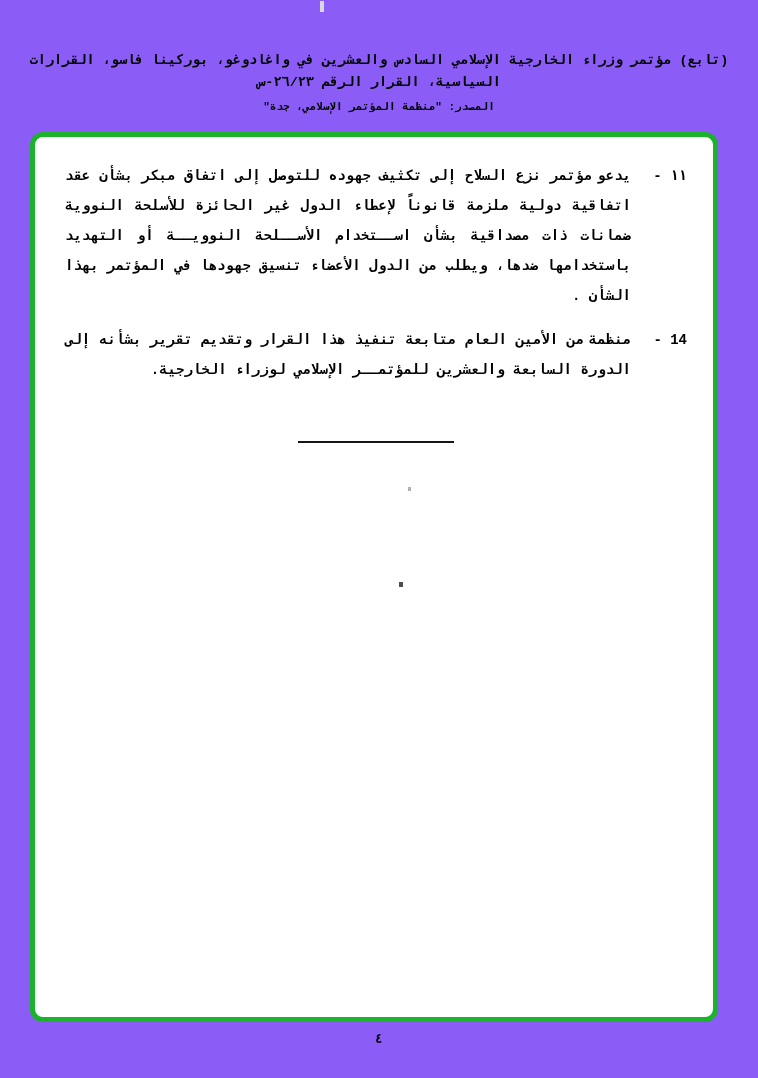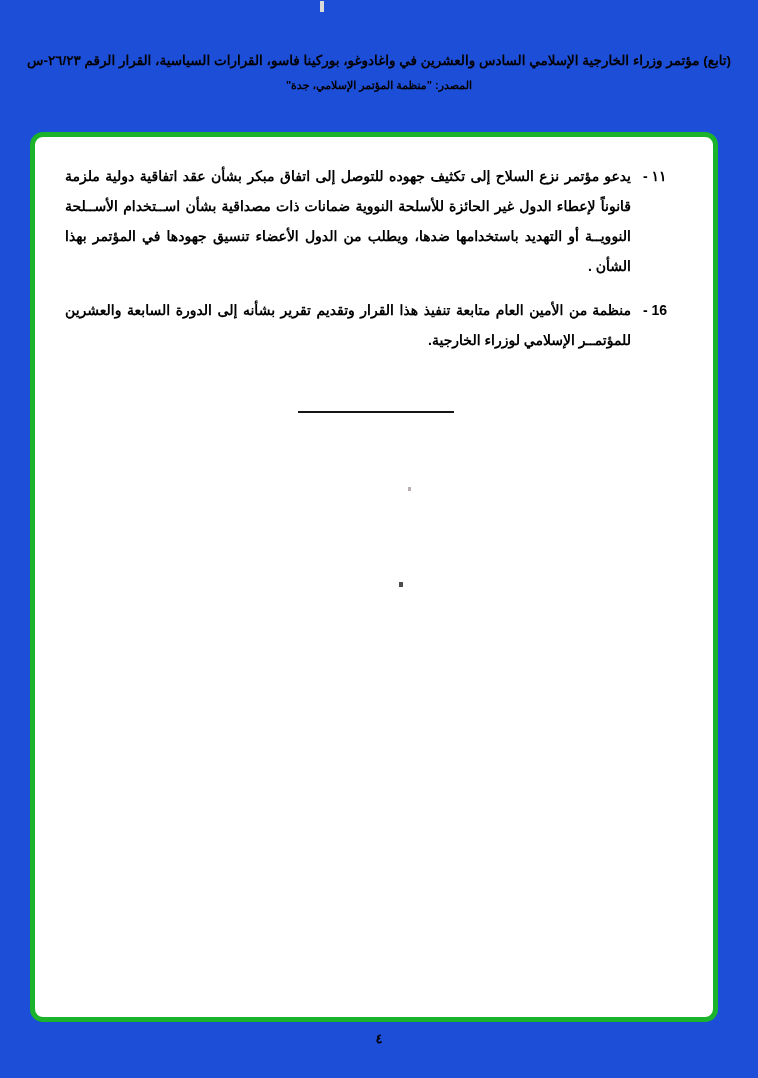--- a/index.html
+++ b/index.html
@@ -4,22 +4,22 @@
 <style>
   html, body {
     margin: 0;
     padding: 0;
     background: #ffffff;
   }
   .page {
     position: relative;
     width: 758px;
     height: 1078px;
-    background: #1d4ed8;
-    font-family: Liberation Sans, sans-serif;
+    background: #8b5cf6;
+    font-family: Liberation Mono, monospace;
     color: #000000;
     overflow: hidden;
   }
   
   .top-mark {
     position: absolute;
     left: 320px;
     top: 1px;
     width: 4px;
     height: 11px;
@@ -69,21 +69,21 @@
     line-height: 30px;
   }
   .resolution-item {
     display: flex;
     gap: 12px;
     margin-bottom: 14px;
   }
   .item-number {
     flex: 0 0 44px;
     white-space: nowrap;
-    text-align: left;
+    text-align: right;
   }
   .item-text {
     flex: 1 1 auto;
     text-align: justify;
     text-align-last: right;
   }
   .item-lead {
     font-weight: bold;
     margin-left: 5px;
     margin-top: 12px;
@@ -137,21 +137,21 @@
     <div class="frame-content">
 
       <div class="resolution-item">
         <div class="item-number">١١ -</div>
         <div class="item-text">
           <span class="item-lead">يدعو</span><span>مؤتمر نزع السلاح إلى تكثيف جهوده للتوصل إلى اتفاق مبكر بشأن عقد اتفاقية دولية ملزمة قانوناً لإعطاء الدول غير الحائزة للأسلحة النووية ضمانات ذات مصداقية بشأن اســتخدام الأســلحة النوويــة أو التهديد باستخدامها ضدها، ويطلب من الدول الأعضاء تنسيق جهودها في المؤتمر بهذا الشأن .</span>
         </div>
       </div>
 
       <div class="resolution-item">
-        <div class="item-number">16 -</div>
+        <div class="item-number">14 -</div>
         <div class="item-text">
           <span class="item-lead">منظمة</span><span>من الأمين العام متابعة تنفيذ هذا القرار وتقديم تقرير بشأنه إلى الدورة السابعة والعشرين للمؤتمــر الإسلامي لوزراء الخارجية.</span>
         </div>
       </div>
 
       <div class="divider-rule"></div>
 
     </div>
   </div>
 

